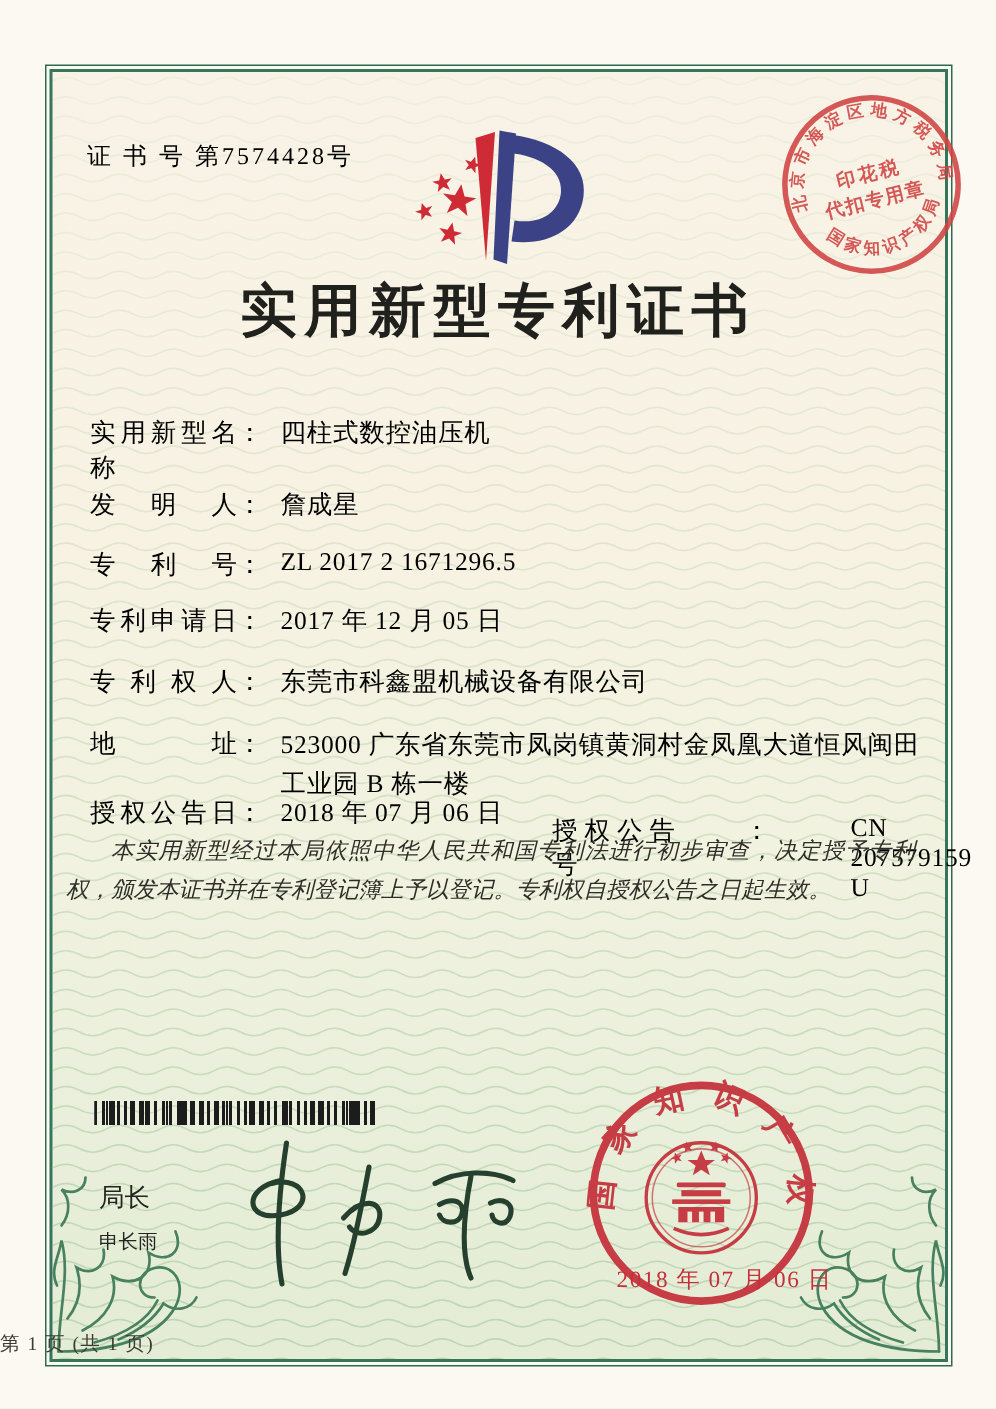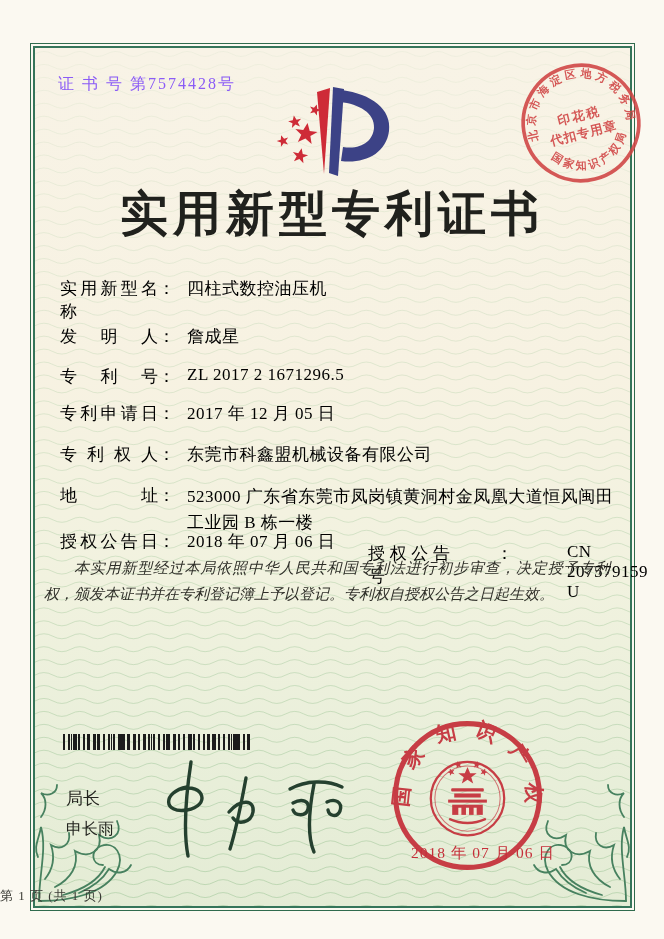--- a/index.html
+++ b/index.html
@@ -27,31 +27,31 @@
     box-sizing:border-box;
     border:2.5px solid #35755a;
     background:linear-gradient(180deg,#f8f3e6 0%,#f7f2e2 38%,#f1f2df 62%,#e9efda 82%,#e4ecd5 100%);
     position:relative;
     overflow:hidden;
   }
   .waves{position:absolute;left:0;top:0;width:100%;height:100%;pointer-events:none;}
   .content{position:absolute;left:0;top:0;width:664px;height:939px;z-index:3;}
 
   .cert-no{
-    position:absolute;left:58px;top:74px;
-    font-size:16px;letter-spacing:2px;color:#8b5cf6;
+    position:absolute;left:58px;top:94px;
+    font-size:16px;letter-spacing:2px;color:#000000;
   }
   .logo{position:absolute;left:268px;top:80px;width:132px;height:104px;}
   .tax-stamp{
     position:absolute;left:518px;top:60px;width:126px;height:126px;
     transform:rotate(-14deg);opacity:.88;z-index:5;
   }
   .title{
     position:absolute;left:0;top:182px;width:664px;
-    text-align:center;font-size:48px;font-weight:600;
+    text-align:center;font-size:38px;font-weight:600;
     letter-spacing:5px;color:#20211d;
   }
   .field{position:absolute;left:60px;display:flex;align-items:flex-start;font-size:17px;color:#000000;}
   .field .lbl{
     display:inline-block;width:98px;
     text-align:justify;text-align-last:justify;
     flex:none;
   }
   .field .colon{flex:none;margin-right:12px;}
   .field .val{letter-spacing:.5px;}
@@ -76,21 +76,21 @@
   .paragraphs p{margin:0;text-indent:2em;}
 
   .barcode{
     position:absolute;left:63px;top:734px;width:187px;height:16px;
     background:
       repeating-linear-gradient(90deg,#1c1c1c 0 2px,transparent 2px 5px),
       repeating-linear-gradient(90deg,#1c1c1c 0 1px,transparent 1px 8px),
       repeating-linear-gradient(90deg,transparent 0 11px,#1c1c1c 11px 14px,transparent 14px 23px);
   }
   .sig-title{position:absolute;left:66px;top:787px;font-size:17px;color:#23241f;font-family:"Liberation Sans","DejaVu Sans",sans-serif;}
-  .sig-name{position:absolute;left:66px;top:819px;font-size:16px;color:#23241f;font-family:Liberation Mono, monospace;}
+  .sig-name{position:absolute;left:66px;top:819px;font-size:13px;color:#23241f;font-family:Liberation Mono, monospace;}
   .signature{position:absolute;left:142px;top:750px;width:220px;height:118px;}
 
   .big-seal{position:absolute;left:391px;top:719px;width:153px;height:153px;opacity:.93;z-index:4;}
   .seal-date{
     position:absolute;left:398px;top:843px;width:170px;
     color:#c5303a;font-size:15.5px;letter-spacing:1px;z-index:5;
     text-align:center;
   }
   .footer{
     position:absolute;left:0;top:887px;width:607px;

